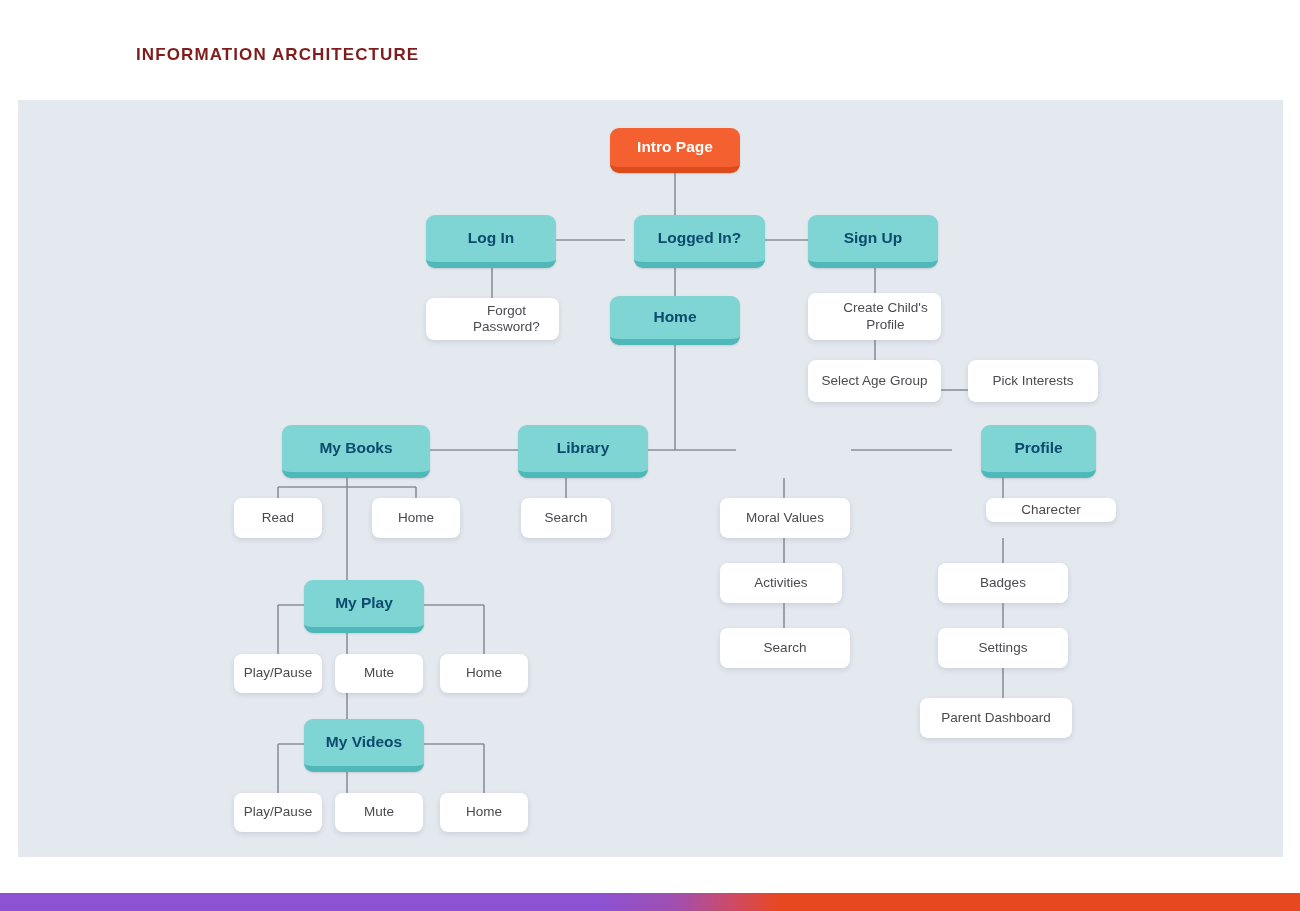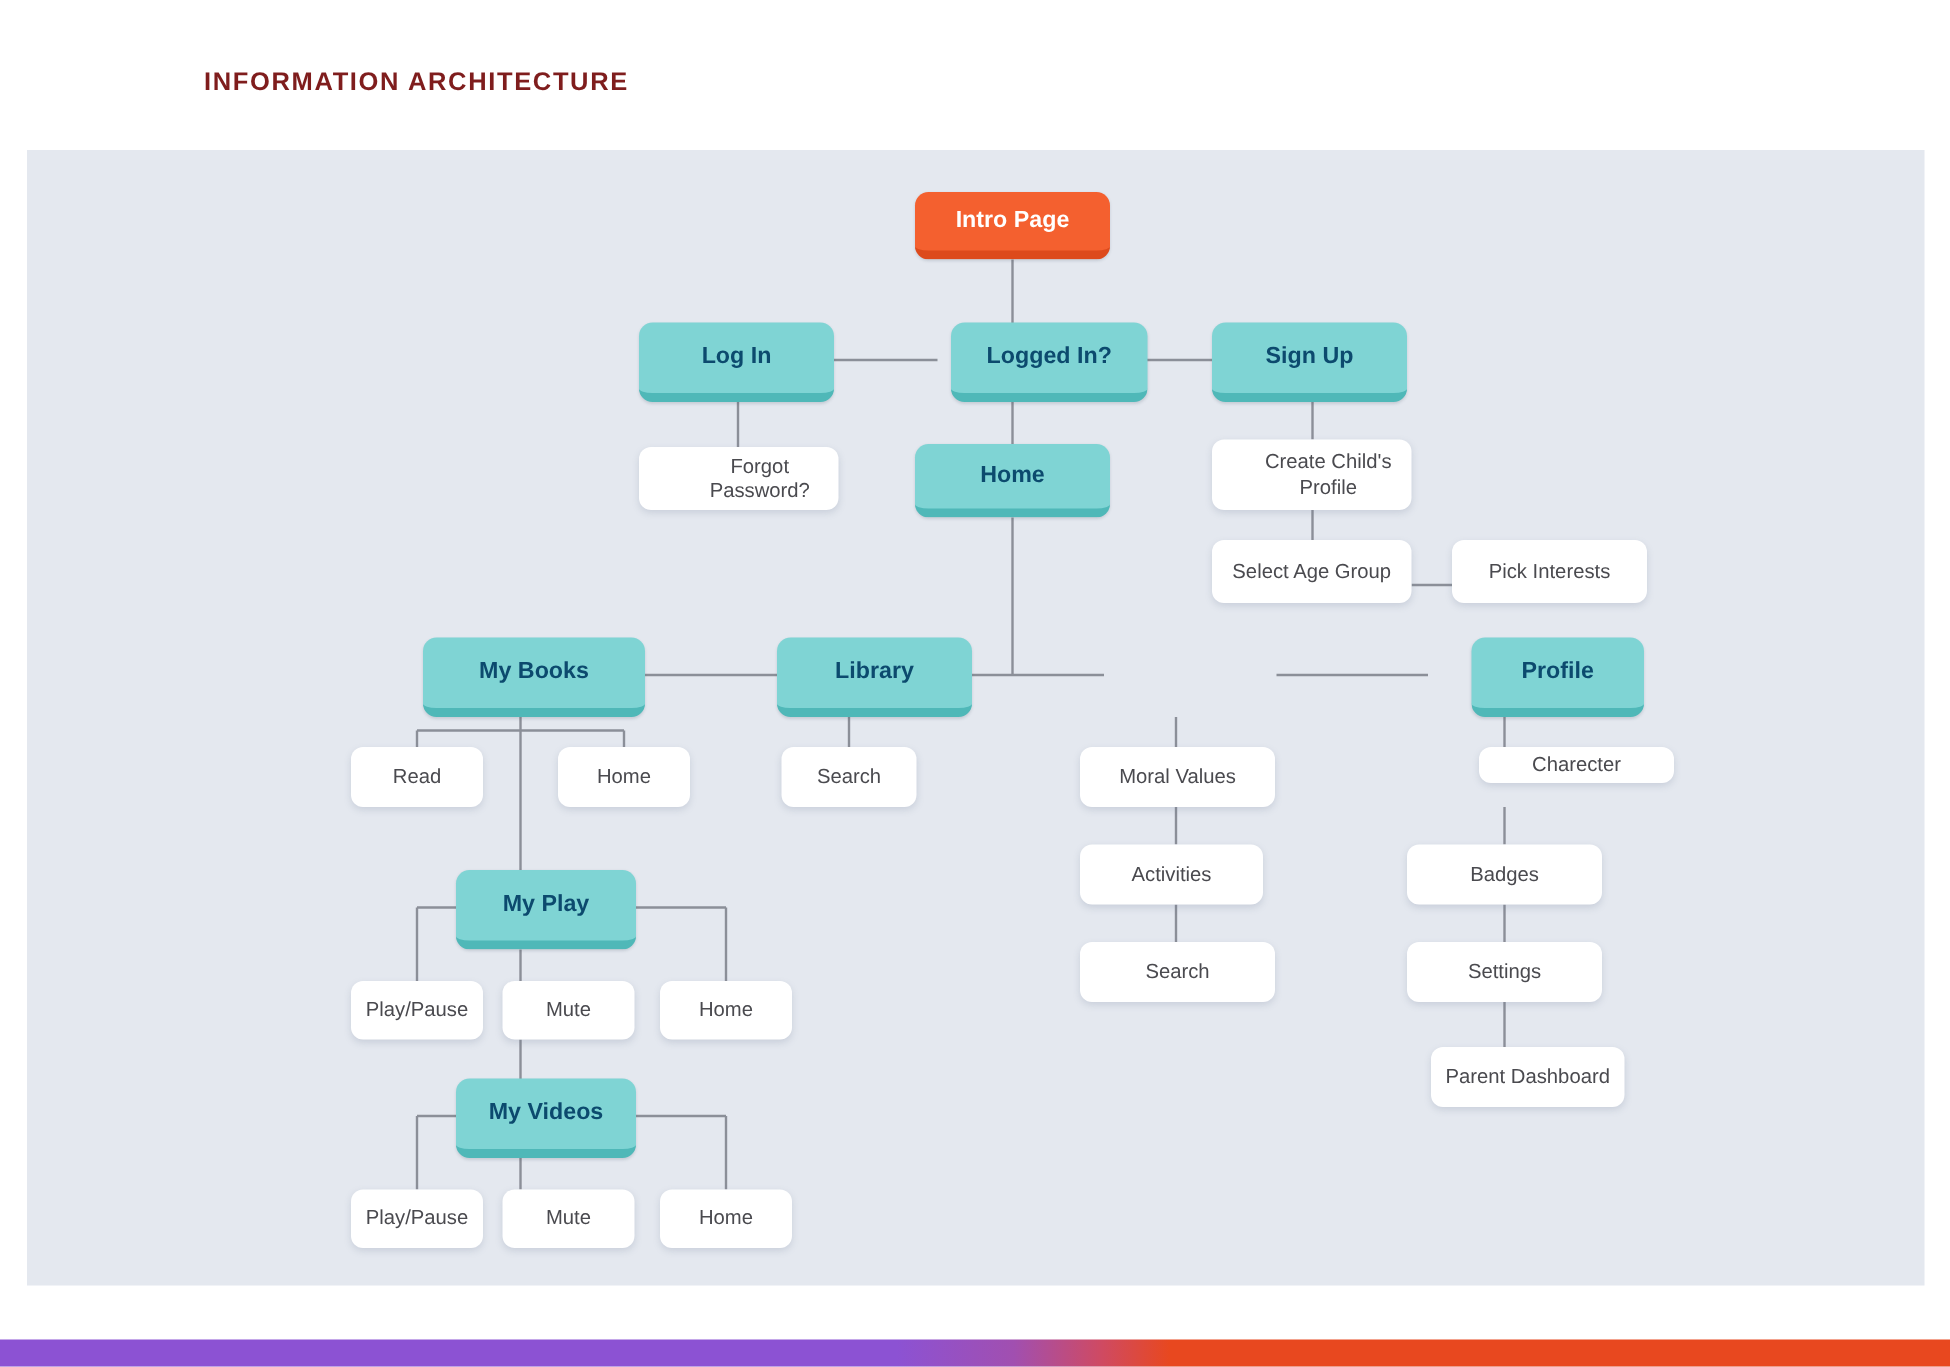--- a/index.html
+++ b/index.html
@@ -227,21 +227,21 @@
 
   <div class="node card" style="left:920px; top:398px; width:130px; height:24px;margin-left:48px;">
     <span>Charecter</span>
   </div>
   <div class="node card" style="left:920px; top:463px; width:130px; height:40px;">
     <span>Badges</span>
   </div>
   <div class="node card" style="left:920px; top:528px; width:130px; height:40px;">
     <span>Settings</span>
   </div>
-  <div class="node card" style="left:936px; top:598px; width:129px; height:40px;">
+  <div class="node card" style="left:902px; top:598px; width:152px; height:40px;">
     <span>Parent Dashboard</span>
   </div>
 
   <div class="node teal" style="left:286px; top:480px; width:120px; height:53px;">
     <span>My Play</span>
   </div>
   <div class="node card" style="left:216px; top:554px; width:88px; height:39px;">
     <span>Play/Pause</span>
   </div>
   <div class="node card" style="left:317px; top:554px; width:88px; height:39px;">

